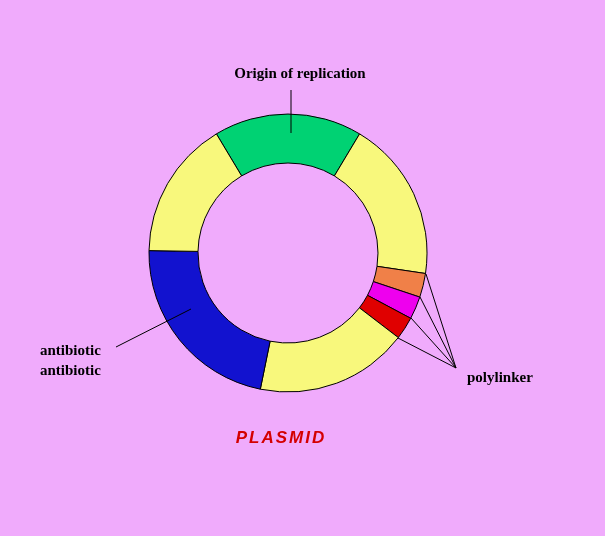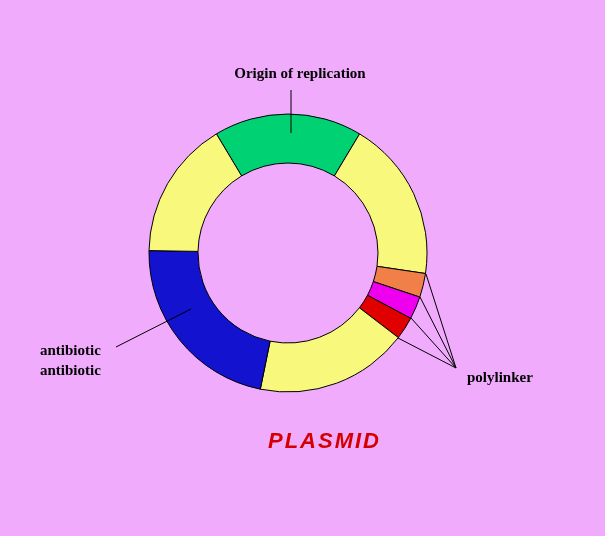--- a/index.html
+++ b/index.html
@@ -19,25 +19,25 @@
     color:#000000;
     white-space:nowrap;
     text-align:right;
   }
   .label-origin   { left:200px; top:65px;  width:200px; text-align:center; }
   .label-antibiotic { left:40px; top:340px; line-height:20px; text-align:left; }
   .label-polylinker { left:467px; top:369px; }
   .diagram-title {
     position:absolute;
     left:181px; top:428px; width:200px;
-    text-align:right;
+    text-align:center;
     font-family:"Liberation Sans","DejaVu Sans",sans-serif;
     font-weight:bold;
     font-style:italic;
-    font-size:22px;
+    font-size:17px;
     letter-spacing:2px;
   }
 </style>
 </head>
 <body>
 
 <div class="canvas">
 
   <svg id="diagram-svg" class="diagram-svg" width="605" height="536" viewBox="0 0 605 536">
       <path d="M 216.4 133.9 A 139 139 0 0 1 359.6 133.9 L 334.4 175.9 A 90 90 0 0 0 241.6 175.9 Z" fill="#00d273" stroke="#000000" stroke-width="1"></path>

